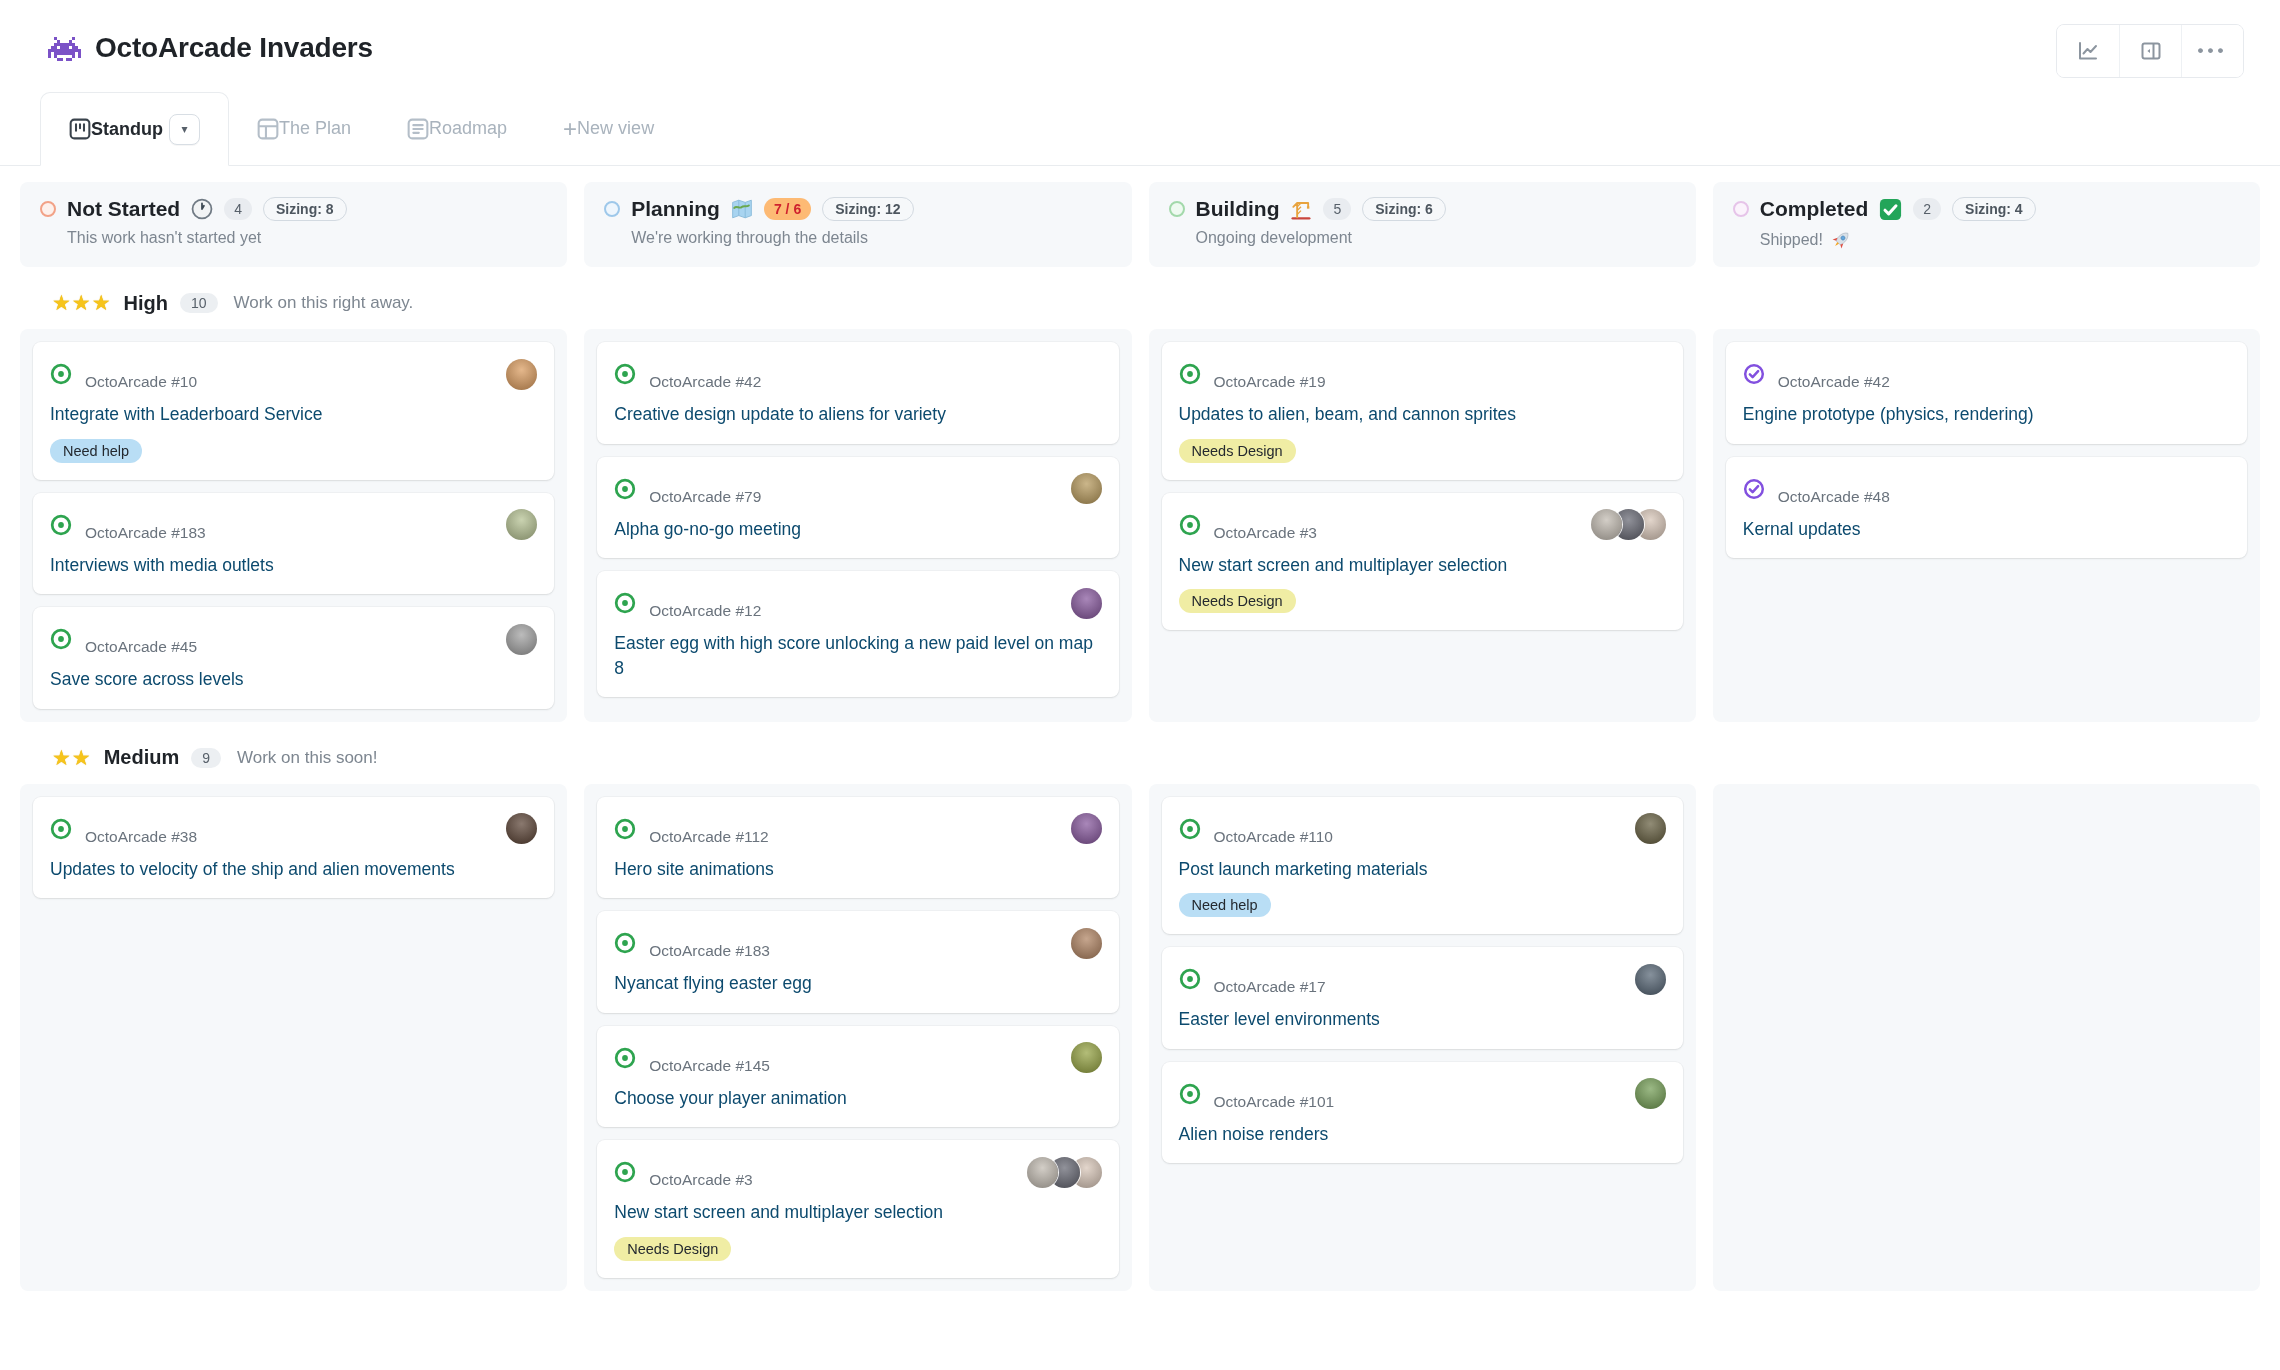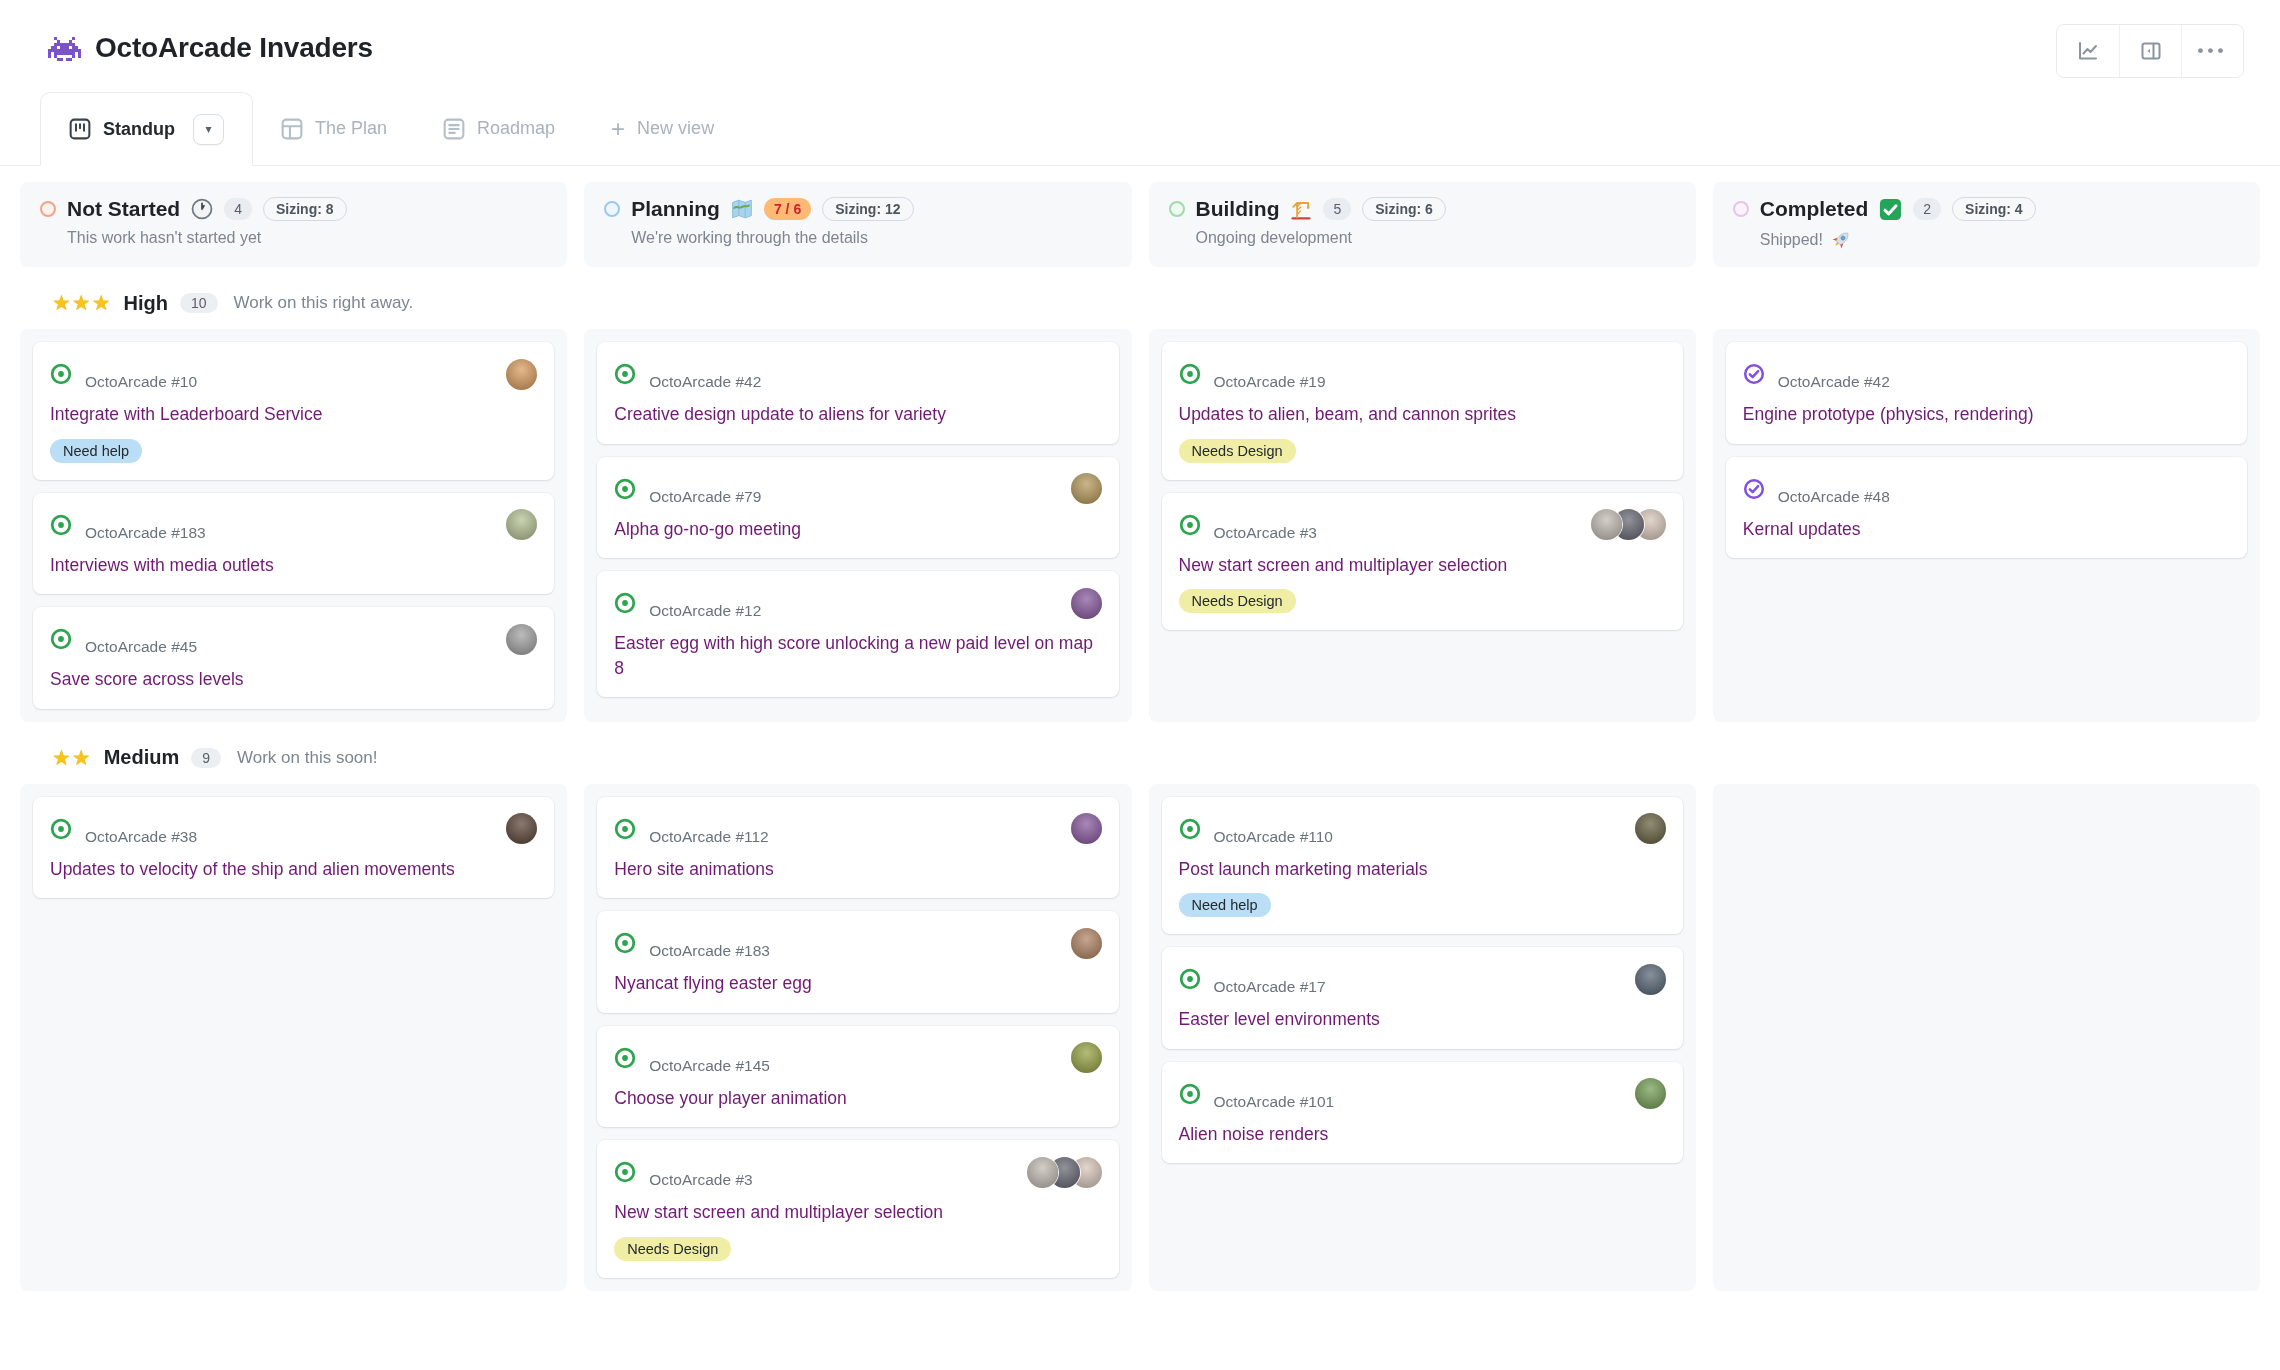--- a/index.html
+++ b/index.html
@@ -16,21 +16,21 @@
   .title-wrap { display:flex; align-items:center; gap:14px; margin-top:8px; }
   .page-title { font-size:28px; margin:0; font-weight:700; color:#1f2328; letter-spacing:-0.2px; }
   .actions { display:flex; border:1px solid #e7eaee; border-radius:8px; overflow:hidden; background:#fff; }
   .actions button { width:62px; height:52px; background:#fff; border:none; border-left:1px solid #eef1f4;
     display:flex; align-items:center; justify-content:center; cursor:pointer; padding:0; }
   .actions button:first-child { border-left:none; }
   .dots { color:#8c959f; font-size:17px; letter-spacing:4px; font-weight:700; }
 
   
   .tabs { display:flex; align-items:flex-end; padding-left:40px; border-bottom:1px solid #e9ecef; margin-top:14px; height:74px; }
-  .tab { display:flex; align-items:center; gap:12px; padding:0 28px; height:73px; font-size:18px; color:#a9b3bd; cursor:pointer; white-space:nowrap; }
+  .tab { display:flex; align-items:center; padding:0 28px; height:73px; font-size:18px; color:#a9b3bd; cursor:pointer; white-space:nowrap; }
   .tab.active { background:#fff; border:1px solid #e9ecef; border-bottom:1px solid #fff; border-radius:10px 10px 0 0;
     color:#24292f; font-weight:700; margin-bottom:-1px; height:74px; }
   .caret-btn { margin-left:6px; width:31px; height:31px; border:1px solid #d8dee4; border-radius:8px; background:#fff;
     color:#57606a; font-size:12px; display:flex; align-items:center; justify-content:center; cursor:pointer;
     box-shadow:0 1px 0 rgba(27,31,36,.04); }
   .plus-glyph { font-size:24px; font-weight:400; color:#a9b3bd; line-height:0; }
 
   
   .board { flex:1; min-height:0; padding:16px 20px 0; display:flex; flex-direction:column; overflow:hidden; }
   .col-heads, .lane-grid { display:grid; grid-template-columns:repeat(4,1fr); gap:17px; }
@@ -55,21 +55,21 @@
   .cell { background:#f6f8fa; border-radius:8px; padding:13px; display:flex; flex-direction:column; gap:13px; align-content:flex-start; }
   .card { background:#fff; border-radius:8px; padding:15px 17px 17px;
     box-shadow:0 1px 2px rgba(31,35,40,.10), 0 0 0 1px rgba(31,35,40,.03);
     display:flex; flex-direction:column; gap:11px; cursor:pointer; flex:none; }
   .card-top { display:flex; align-items:center; gap:13px; min-height:31px; }
   .issue-state { display:flex; flex:none; }
   .card-id { font-size:15.5px; color:#6a737d;margin-top:16px; }
   .avatars { margin-left:auto; display:flex; }
   .avatar { width:31px; height:31px; border-radius:50%; position:relative; box-shadow:0 0 0 1px rgba(255,255,255,.9); }
   .avatars .avatar + .avatar { margin-left:-9px; }
-  .card-title { font-size:17.5px; line-height:1.4; color:#701a75; }
+  .card-title { font-size:17.5px; line-height:1.4; color:#0c4a6e; }
   .label-pill { align-self:flex-start; border-radius:999px; padding:4px 13px; font-size:14.5px; color:#24292f; margin-top:1px; }
 </style>
 </head>
 <body>
 
 <div class="app">
 
   <header class="app-header">
     <div class="title-wrap">
       <span style="display:flex">

